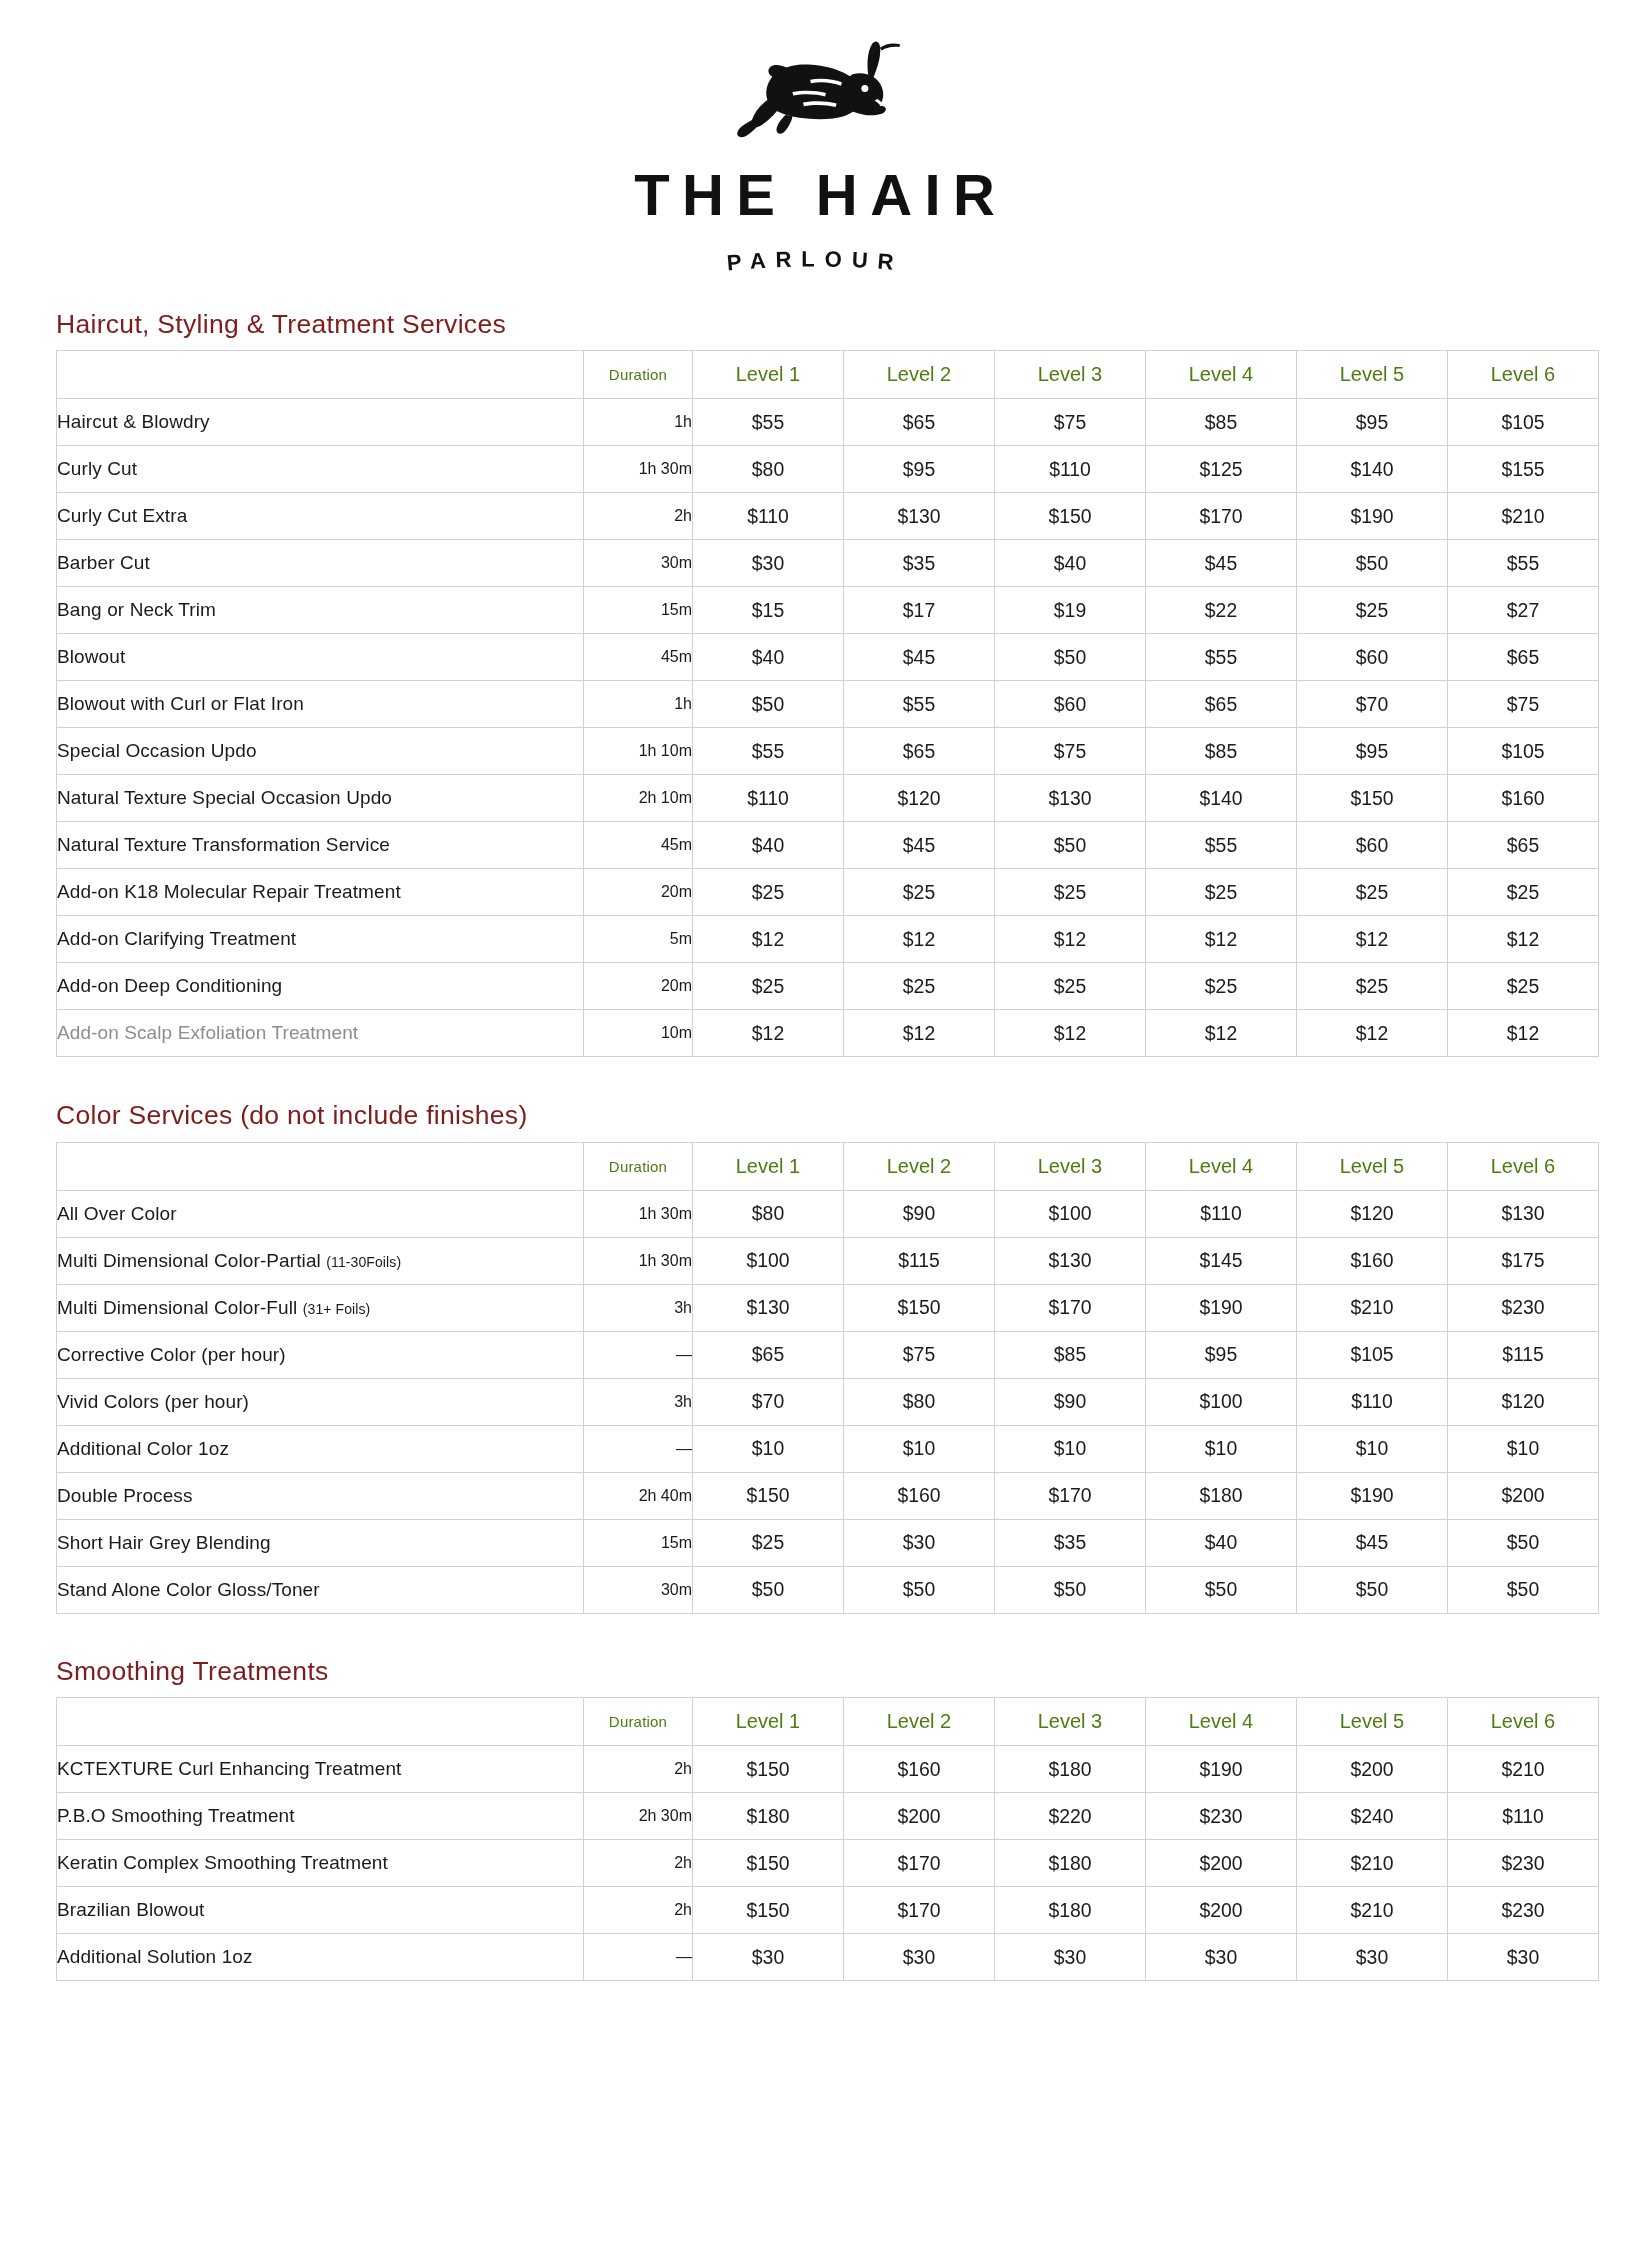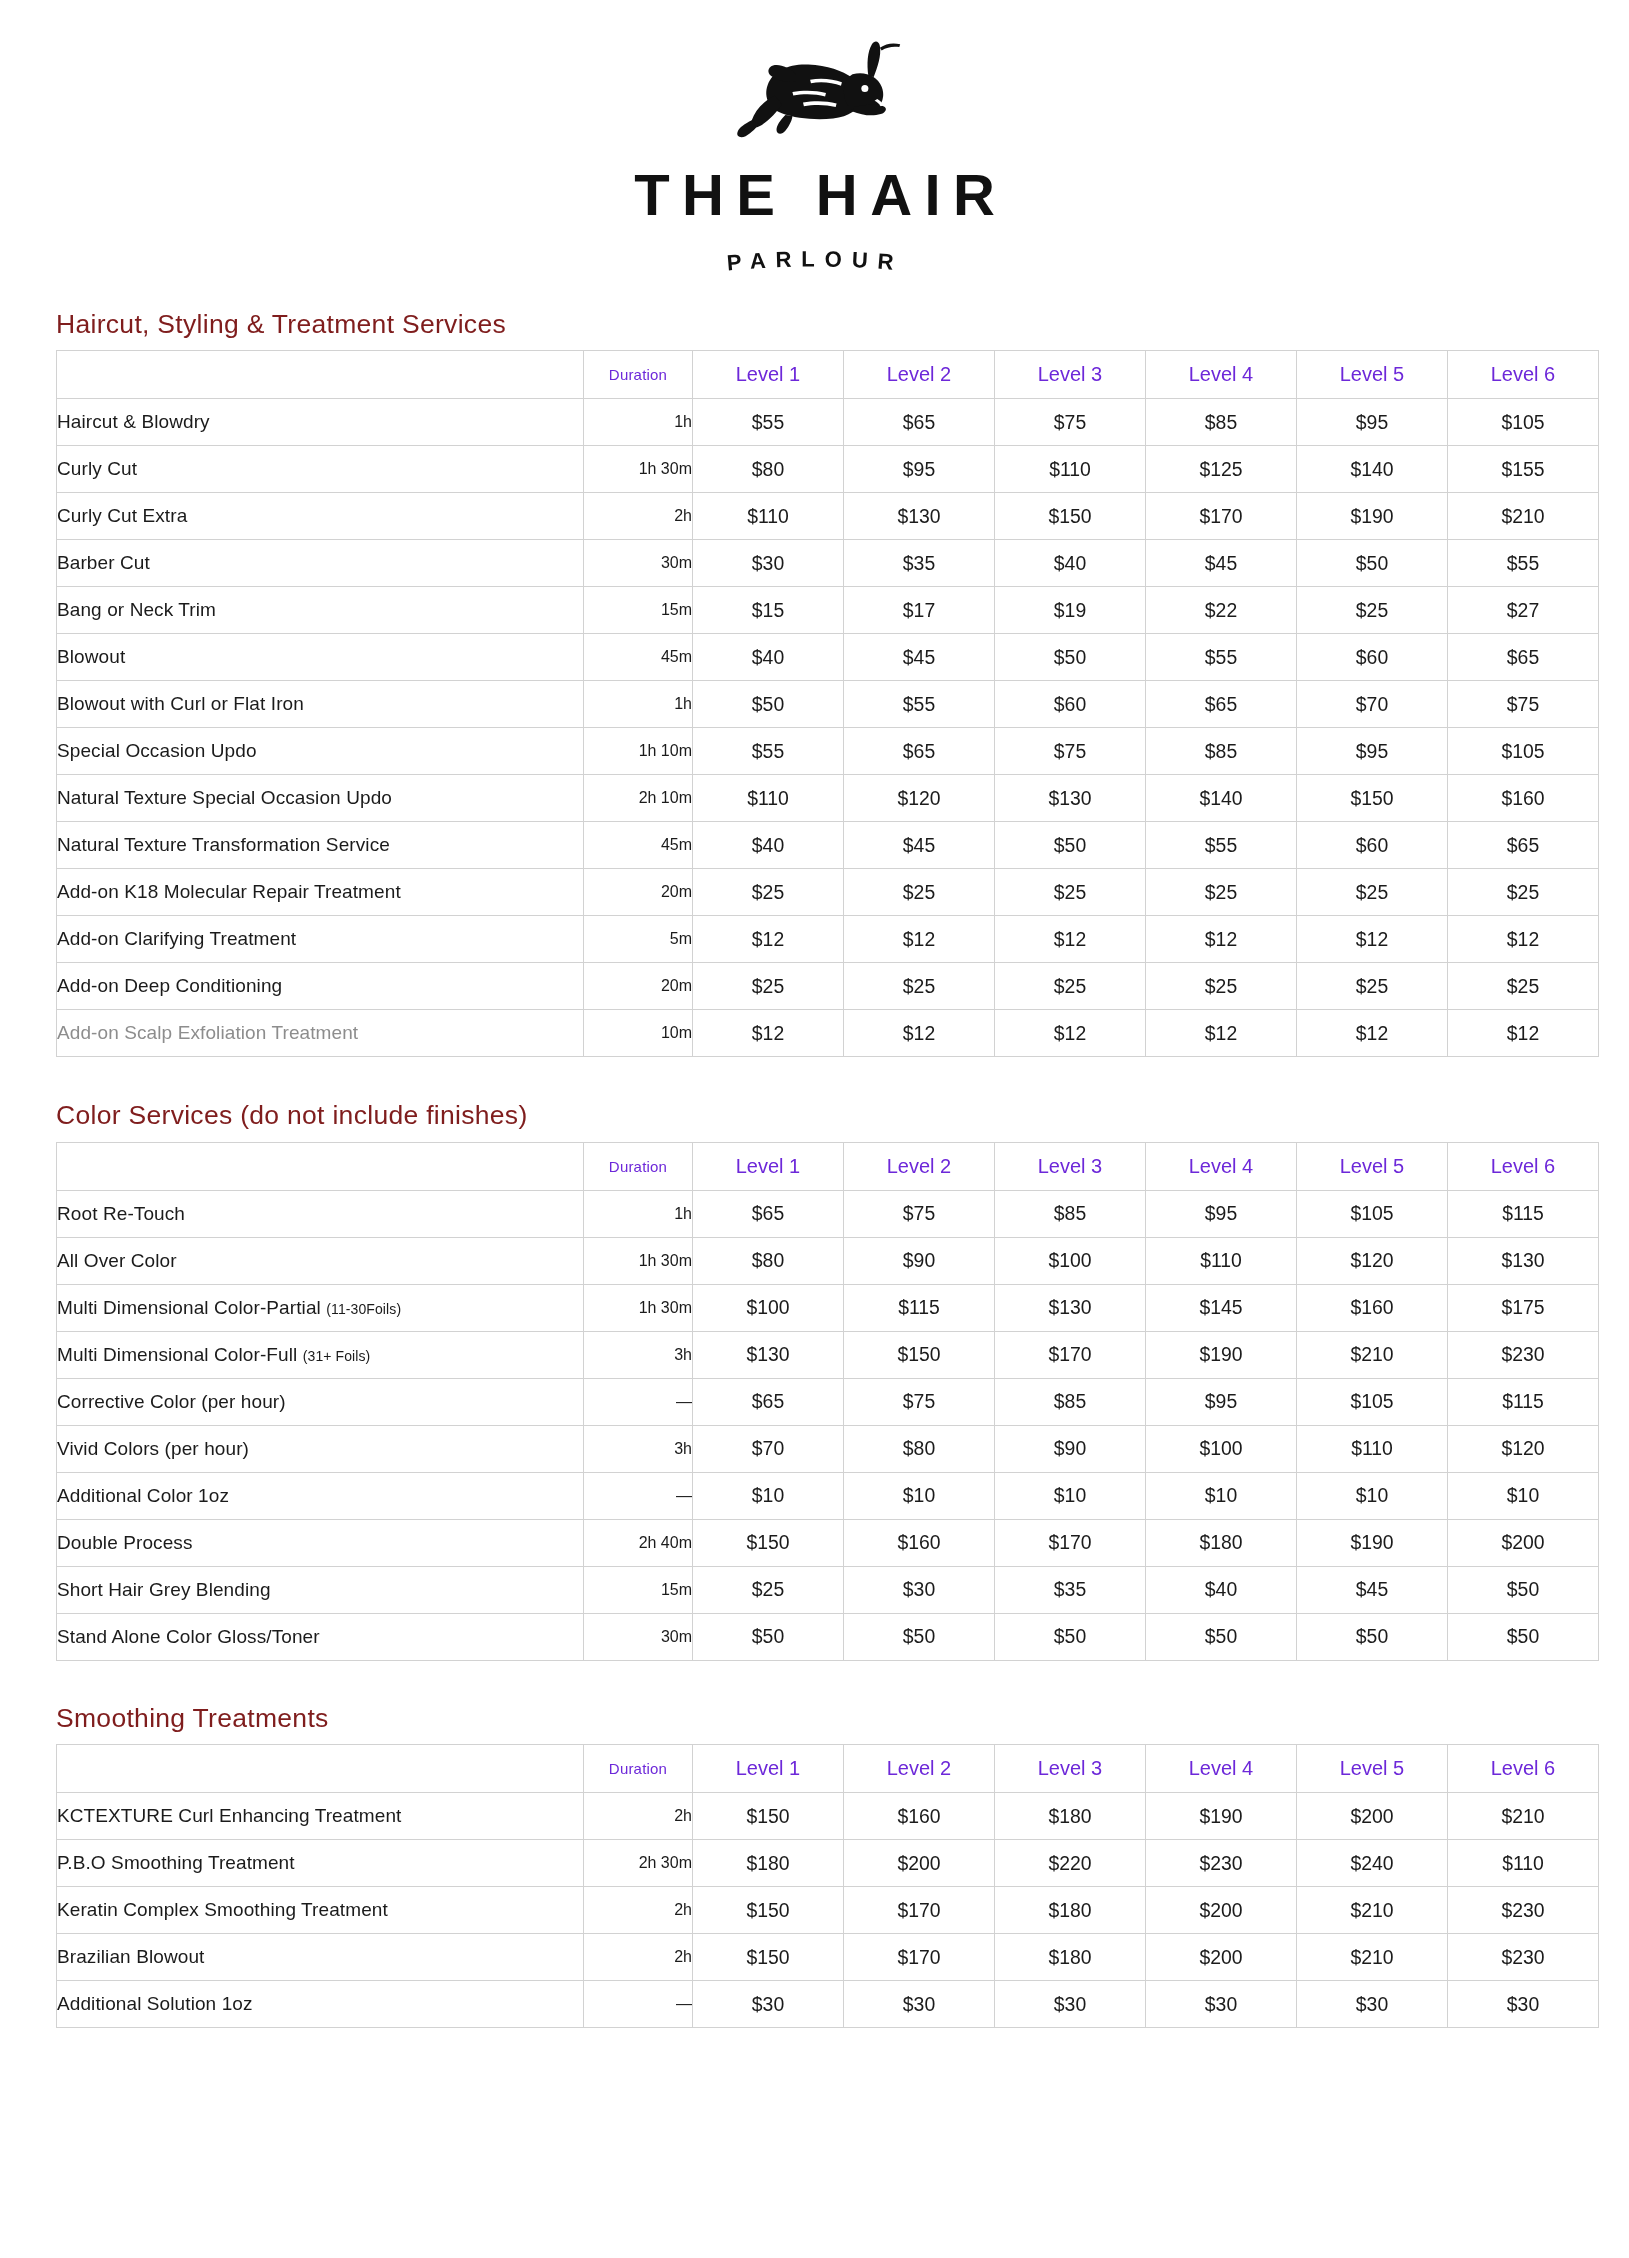--- a/index.html
+++ b/index.html
@@ -93,21 +93,21 @@
   
   col.c-name { width: 527px; }
   col.c-dur  { width: 109px; }
   col.c-lvl  { width: 151px; }
 
   
   table.price thead th {
     height: 47px;
     font-size: 20px;
     text-align: center;
-    color: #6d28d9;
+    color: #4d7c0f;
   }
   table.price thead th.h-name { border-right-color: #d2d2d2; }
   table.price thead th.h-dur {
     font-size: 15px;
     letter-spacing: 0.2px;
   }
 
   
   table.price tbody tr { height: 47px; }
   td.name {
@@ -375,30 +375,20 @@
         <th>Level 1</th>
         <th>Level 2</th>
         <th>Level 3</th>
         <th>Level 4</th>
         <th>Level 5</th>
         <th>Level 6</th>
       </tr>
     </thead>
     <tbody>
         <tr>
-          <td class="name">Root Re-Touch</td>
-          <td class="dur">1h</td>
-          <td class="price-cell">$65</td>
-          <td class="price-cell">$75</td>
-          <td class="price-cell">$85</td>
-          <td class="price-cell">$95</td>
-          <td class="price-cell">$105</td>
-          <td class="price-cell">$115</td>
-        </tr>
-        <tr>
           <td class="name">All Over Color</td>
           <td class="dur">1h 30m</td>
           <td class="price-cell">$80</td>
           <td class="price-cell">$90</td>
           <td class="price-cell">$100</td>
           <td class="price-cell">$110</td>
           <td class="price-cell">$120</td>
           <td class="price-cell">$130</td>
         </tr>
         <tr>

